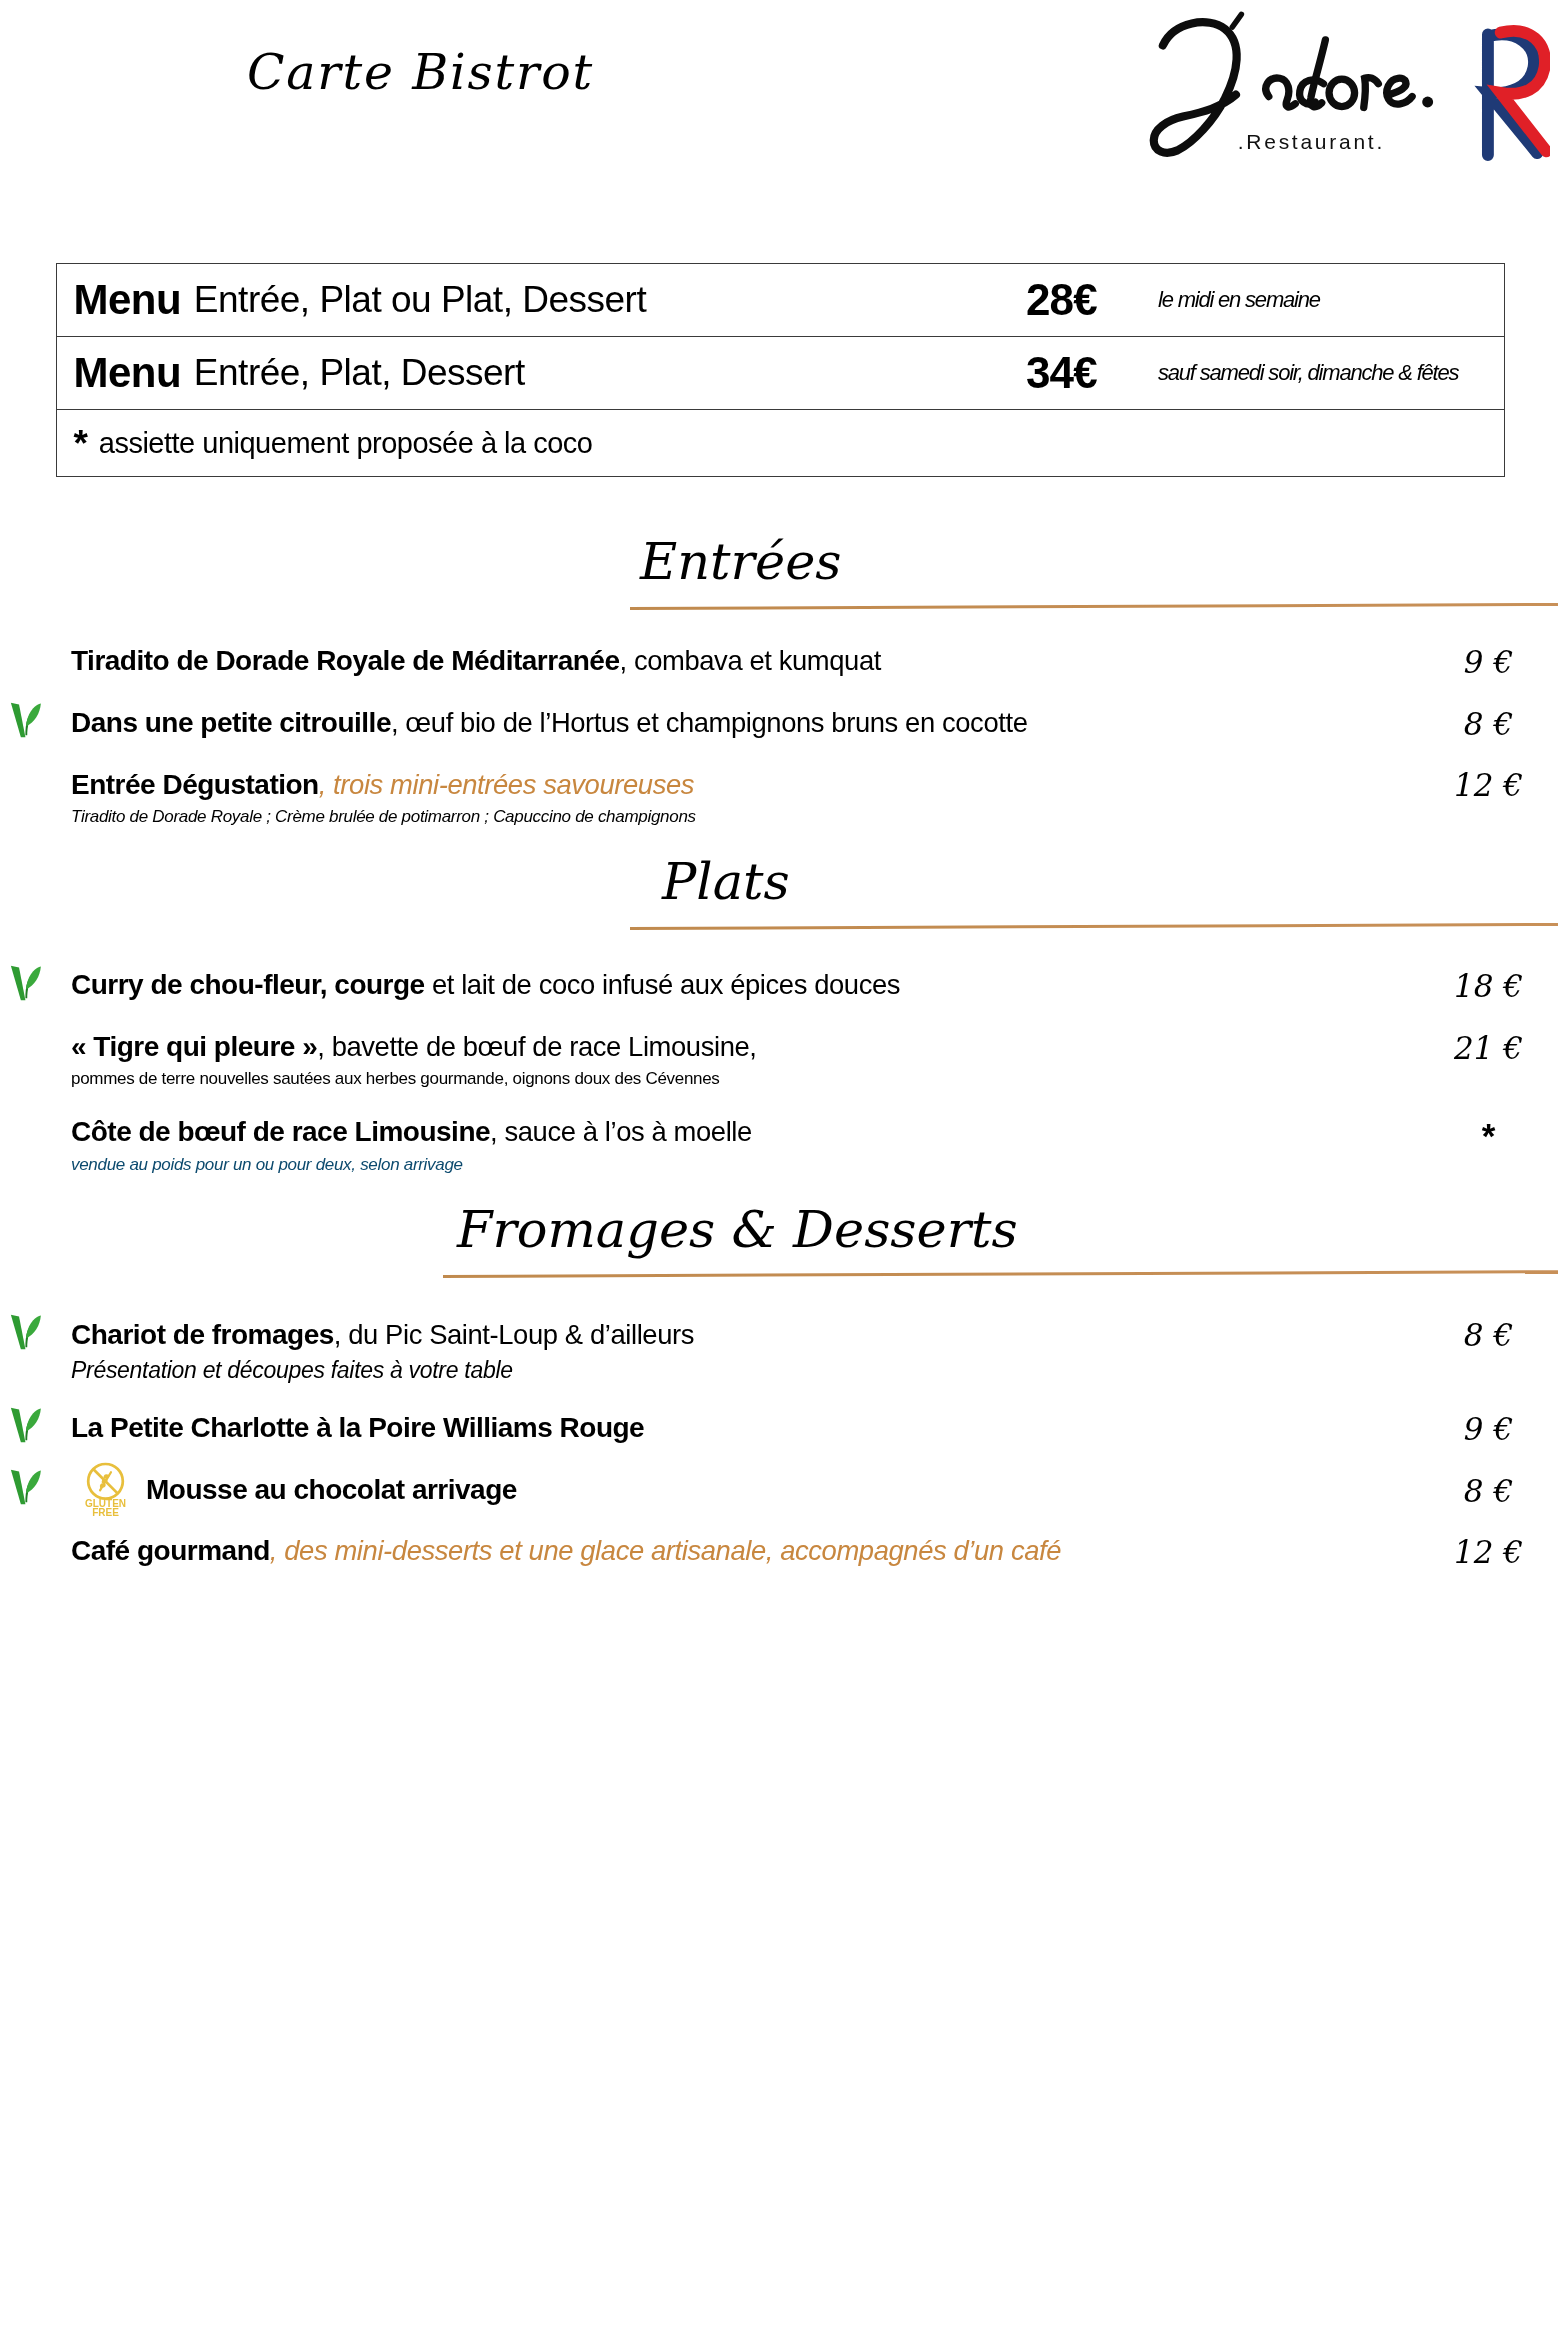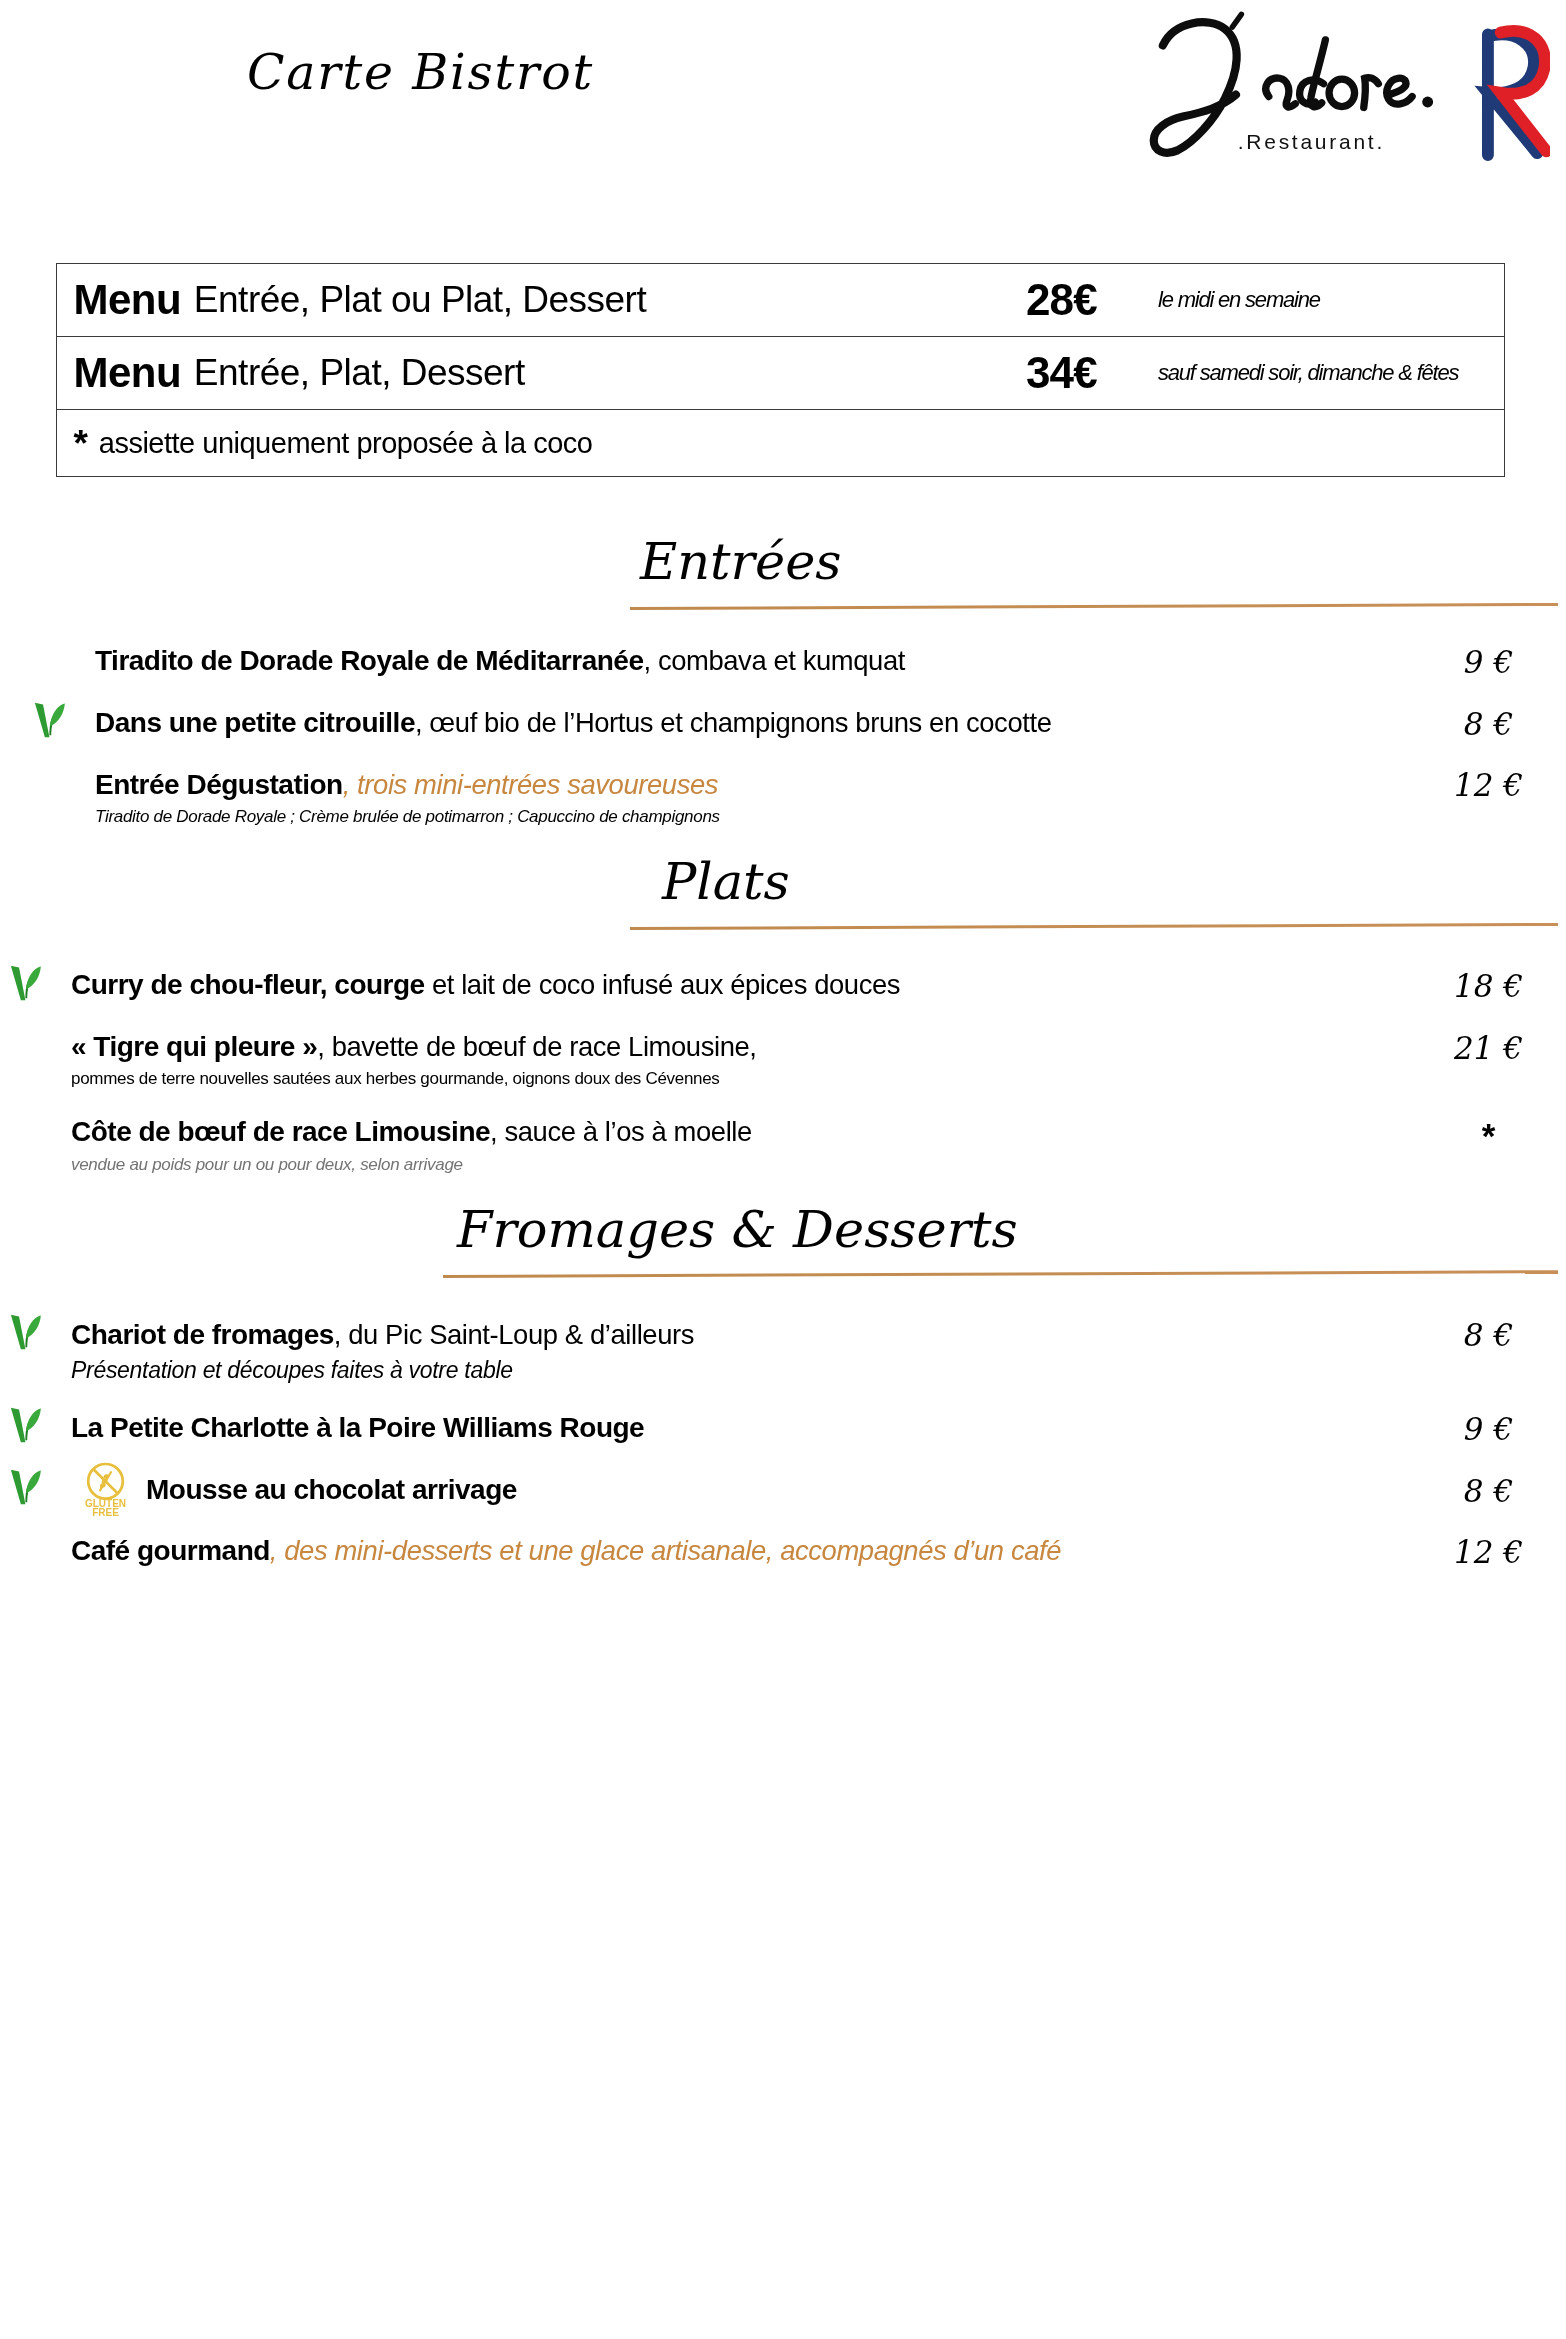--- a/index.html
+++ b/index.html
@@ -171,21 +171,21 @@
   .dish-sub {
     font-size: 17px;
     font-style: italic;
     line-height: 1.3;
     margin-top: 3.7px;
     letter-spacing: -0.3px;
   }
   .dish-sub.plain {
     font-style: normal;
   }
-  .dish-sub.accent { color: #737373; }
+  .dish-sub.accent { color: #0c4a6e; }
   .dish-sub.small { font-size: 23px; }
   .dish-price {
     flex: 0 0 155px;
     text-align: center;
     font-family: "DejaVu Serif", serif;
     font-style: italic;
     font-size: 31px;
     line-height: 1.16;
     white-space: nowrap;
     padding-top: 1.8px;
@@ -209,21 +209,21 @@
     position: absolute;
     left: 80px;
     top: -11px;
     width: 51px;
     height: 57px;
   }
   .dish.has-gf .dish-body { padding-left: 75px; }
   .veg-icon svg, .gf-icon svg { display: block; }
 
   
-  .block-entrees { margin-top: 9.1px; padding-left: 24px; }
+  .block-entrees { margin-top: 9.1px; }
   .block-plats   { margin-top: 12.8px; }
   .block-desserts{ margin-top: 14.6px; }
 </style>
 </head>
 <body>
 
 <div class="header">
   <div class="page-title">Carte Bistrot</div>
 
   <div class="logo">

